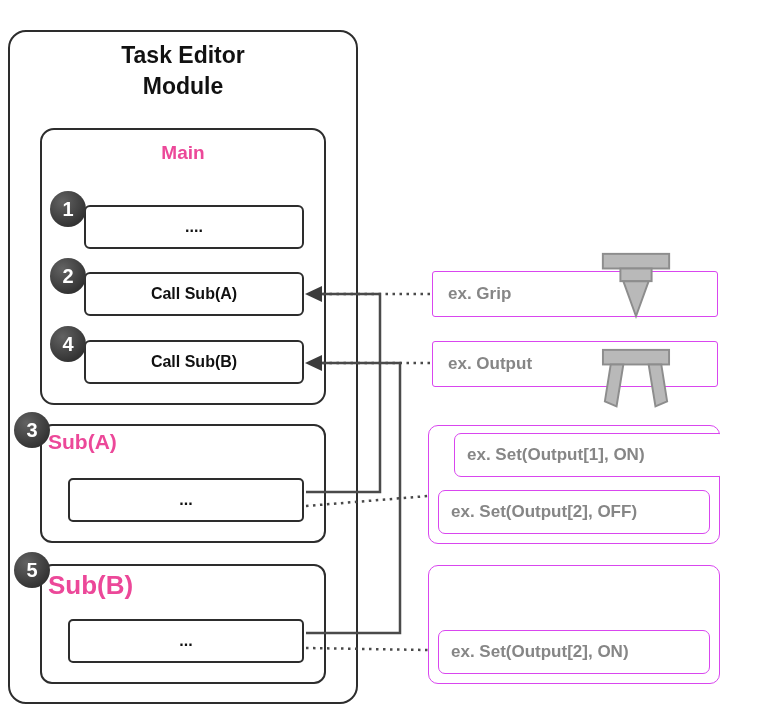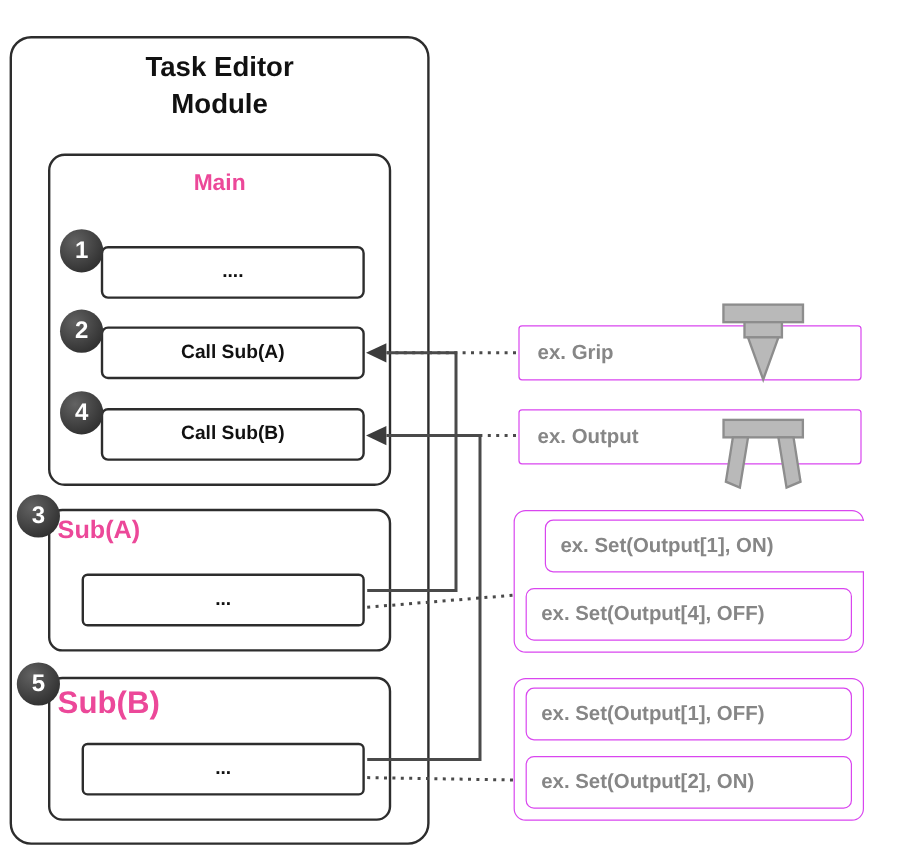--- a/index.html
+++ b/index.html
@@ -80,27 +80,24 @@
   </div>
   <div class="box-gray vcenter" style="left:432px; top:341px; width:286px; height:46px; border-radius:3px;">
     <span class="gray-text">ex. Output</span>
   </div>
 
   <div class="box-gray" style="left:428px; top:425px; width:292px; height:119px; border-radius:10px;"></div>
   <div class="box-gray vcenter" style="left:438px; top:433px; width:272px; height:44px; border-radius:7px;margin-left:16px;">
     <span class="gray-text" style="padding-left:12px;">ex. Set(Output[1], ON)</span>
   </div>
   <div class="box-gray vcenter" style="left:438px; top:490px; width:272px; height:44px; border-radius:7px;">
-    <span class="gray-text" style="padding-left:12px;">ex. Set(Output[4], OFF)</span>
+    <span class="gray-text" style="padding-left:12px;">ex. Set(Output[2], OFF)</span>
   </div>
 
   <div class="box-gray" style="left:428px; top:565px; width:292px; height:119px; border-radius:10px;"></div>
-  <div class="box-gray vcenter" style="left:438px; top:573px; width:272px; height:44px; border-radius:7px;">
-    <span class="gray-text" style="padding-left:12px;">ex. Set(Output[1], OFF)</span>
-  </div>
   <div class="box-gray vcenter" style="left:438px; top:630px; width:272px; height:44px; border-radius:7px;">
     <span class="gray-text" style="padding-left:12px;">ex. Set(Output[2], ON)</span>
   </div>
 
   <svg class="connectors" width="758" height="720" viewBox="0 0 758 720">
 
     <line x1="430" y1="294" x2="320" y2="294" stroke="#4a4a4a" stroke-width="2.5" stroke-dasharray="2.5 4.5"></line>
 
     <line x1="430" y1="363" x2="320" y2="363" stroke="#4a4a4a" stroke-width="2.5" stroke-dasharray="2.5 4.5"></line>
 

